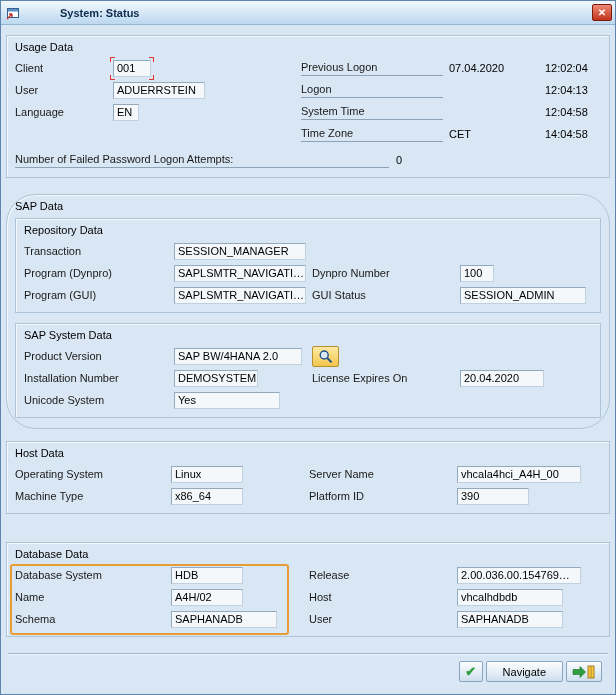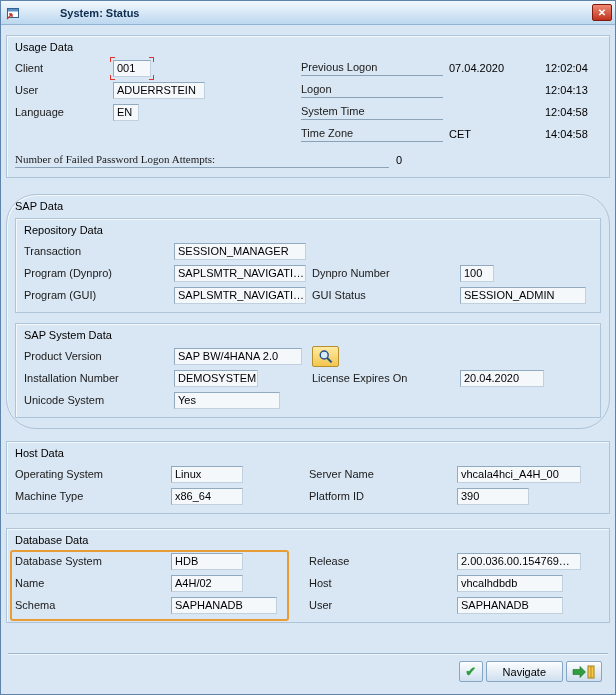--- a/index.html
+++ b/index.html
@@ -53,21 +53,21 @@
     background:#f5f8fb;
     border:1px solid #92aabf;
     border-right-color:#c0d0df; border-bottom-color:#c0d0df;
     color:#000; white-space:nowrap; overflow:hidden;
   }
   .ulbl {
     width:142px; align-self:center;
     border-bottom:1px solid #8ba3b9;
     padding-bottom:2px; height:15px;
   }
-  .ulbl.wide { width:374px;font-family:Liberation Serif, serif; }
+  .ulbl.wide { width:374px; }
   .val { color:#000; }
   .focus-marks {
     position:absolute; inset:-3px; pointer-events:none;
     background:
       linear-gradient(#e03131,#e03131) left top    / 5px 1px,
       linear-gradient(#e03131,#e03131) left top    / 1px 5px,
       linear-gradient(#e03131,#e03131) right top   / 5px 1px,
       linear-gradient(#e03131,#e03131) right top   / 1px 5px,
       linear-gradient(#e03131,#e03131) left bottom / 5px 1px,
       linear-gradient(#e03131,#e03131) left bottom / 1px 5px,
@@ -99,21 +99,21 @@
     background:linear-gradient(#fcfdfe,#cfe0ef);
     border:1px solid #87a6c4; border-radius:2px;
     display:inline-flex; align-items:center; justify-content:center;
     padding:0 5px; color:#000; font-size:11px; cursor:default;
   }
   .btn .check { color:#2e9e3e; font-weight:bold; font-size:13px; line-height:1; }
   .btn.text { padding:0 16px;justify-content:flex-end; }
   
   .mb-usage { margin-bottom:16px; }
   .mb-sap   { margin-bottom:12px;border-radius:30px; }
-  .mb-host  { margin-bottom:14px; }
+  .mb-host  { margin-bottom:28px; }
   .inner-box { margin:2px 0 10px; }
 </style>
 </head>
 <body>
 
 <div class="dialog">
 
   <div class="titlebar">
     <span style="display:inline-flex">
       <svg width="14" height="14" viewBox="0 0 14 14">

